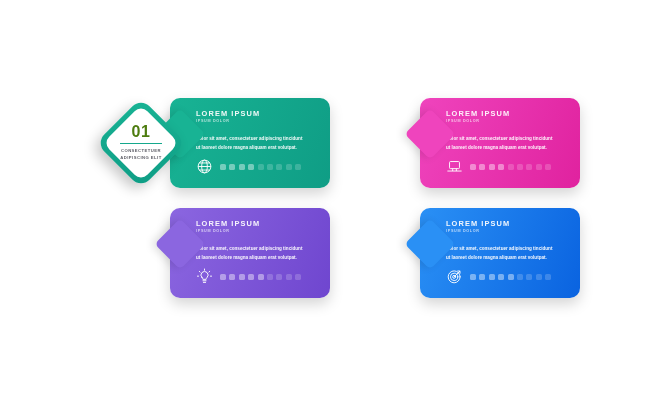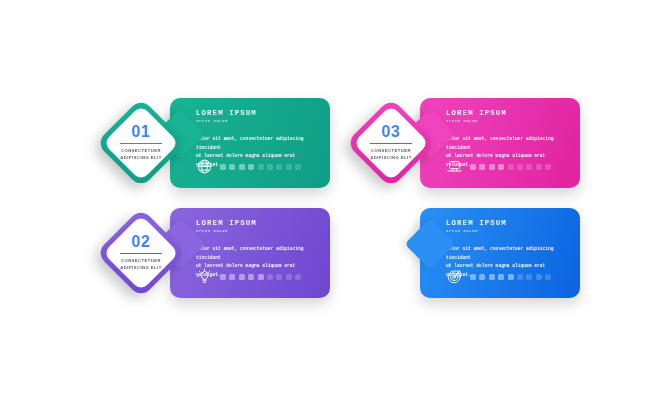--- a/index.html
+++ b/index.html
@@ -29,21 +29,20 @@
   
   .panel {
     position: absolute;
     left: 90px;
     top: 8px;
     width: 160px;
     height: 90px;
     border-radius: 10px;
     box-shadow: 0 6px 14px rgba(0,0,0,0.17);
     overflow: hidden;
-    font-family: Liberation Mono, monospace;
   }
   .panel-inner {
     position: absolute;
     inset: 0;
     padding: 12px 0 0 26px;
   }
 
   
   .wedge {
     position: absolute;
@@ -133,21 +132,21 @@
     inset: 0;
     display: flex;
     flex-direction: column;
     align-items: center;
     justify-content: center;
     z-index: 2;
   }
   .badge-num {
     font-size: 16px;
     font-weight: bold;
-    color: #3b82f6;
+    color: #4d7c0f;
     letter-spacing: 0.5px;
     line-height: 1;
   }
   .badge-rule {
     width: 42px;
     height: 1.3px;
     margin: 3.5px 0 4px 0;
   }
   .badge-cap {
     font-size: 4.2px;
@@ -239,32 +238,20 @@
             <span class="dot"></span>
             <span class="dot"></span>
             <span class="dot"></span>
             <span class="dot dim"></span>
             <span class="dot dim"></span>
             <span class="dot dim"></span>
             <span class="dot dim"></span>
           </span>
         </div>
       </div>
-      <div class="badge">
-        <div class="badge-outer" style="background:linear-gradient(135deg,#8b66e0 0%,#6f46cf 100%)"></div>
-        <div class="badge-inner"></div>
-        <div class="badge-content">
-          <div class="badge-num">02</div>
-          <div class="badge-rule" style="background:#7b52d6"></div>
-          <div class="badge-cap">
-            <div>CONSECTETUER</div>
-            <div>ADIPISCING ELIT</div>
-          </div>
-        </div>
-      </div>
     </div>
     <div class="card" style="left: 330px; top: 90px;">
       <div class="wedge" style="background:#ef44bd"></div>
       <div class="panel" style="background:linear-gradient(110deg,#ef44bd 0%,#e0229f 100%)">
         <div class="panel-inner">
           <div class="title">LOREM IPSUM</div>
           <div class="subtitle">IPSUM DOLOR</div>
           <div class="body-text">
             <div>Dolor sit amet, consectetuer adipiscing tincidunt</div>
             <div>ut laoreet dolore magna aliquam erat volutpat.</div>
@@ -285,32 +272,20 @@
             <span class="dot"></span>
             <span class="dot"></span>
             <span class="dot dim"></span>
             <span class="dot dim"></span>
             <span class="dot dim"></span>
             <span class="dot dim"></span>
             <span class="dot dim"></span>
           </span>
         </div>
       </div>
-      <div class="badge">
-        <div class="badge-outer" style="background:linear-gradient(135deg,#ef44bd 0%,#e0229f 100%)"></div>
-        <div class="badge-inner"></div>
-        <div class="badge-content">
-          <div class="badge-num">03</div>
-          <div class="badge-rule" style="background:#e02ba8"></div>
-          <div class="badge-cap">
-            <div>CONSECTETUER</div>
-            <div>ADIPISCING ELIT</div>
-          </div>
-        </div>
-      </div>
     </div>
     <div class="card" style="left: 330px; top: 200px;">
       <div class="wedge" style="background:#2a90f5"></div>
       <div class="panel" style="background:linear-gradient(110deg,#2a90f5 0%,#0a63e0 100%)">
         <div class="panel-inner">
           <div class="title">LOREM IPSUM</div>
           <div class="subtitle">IPSUM DOLOR</div>
           <div class="body-text">
             <div>Dolor sit amet, consectetuer adipiscing tincidunt</div>
             <div>ut laoreet dolore magna aliquam erat volutpat.</div>

